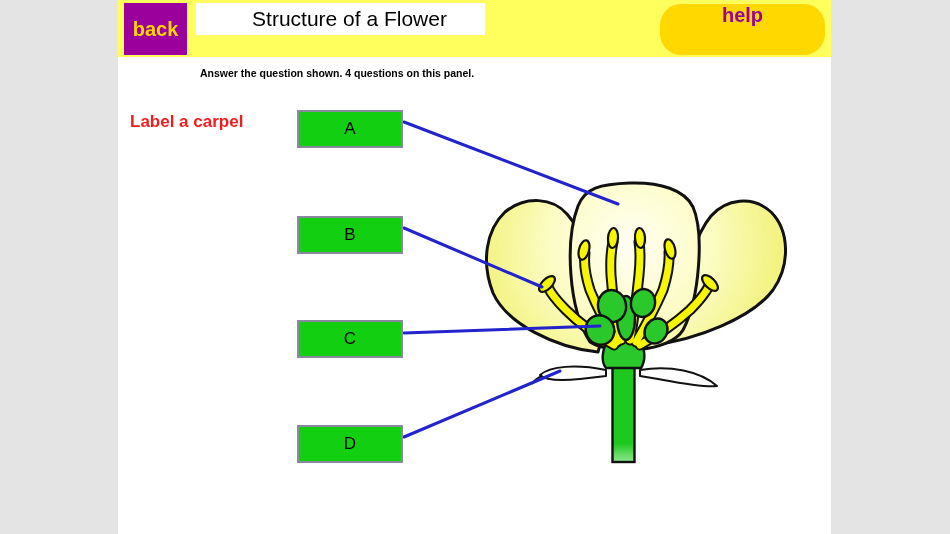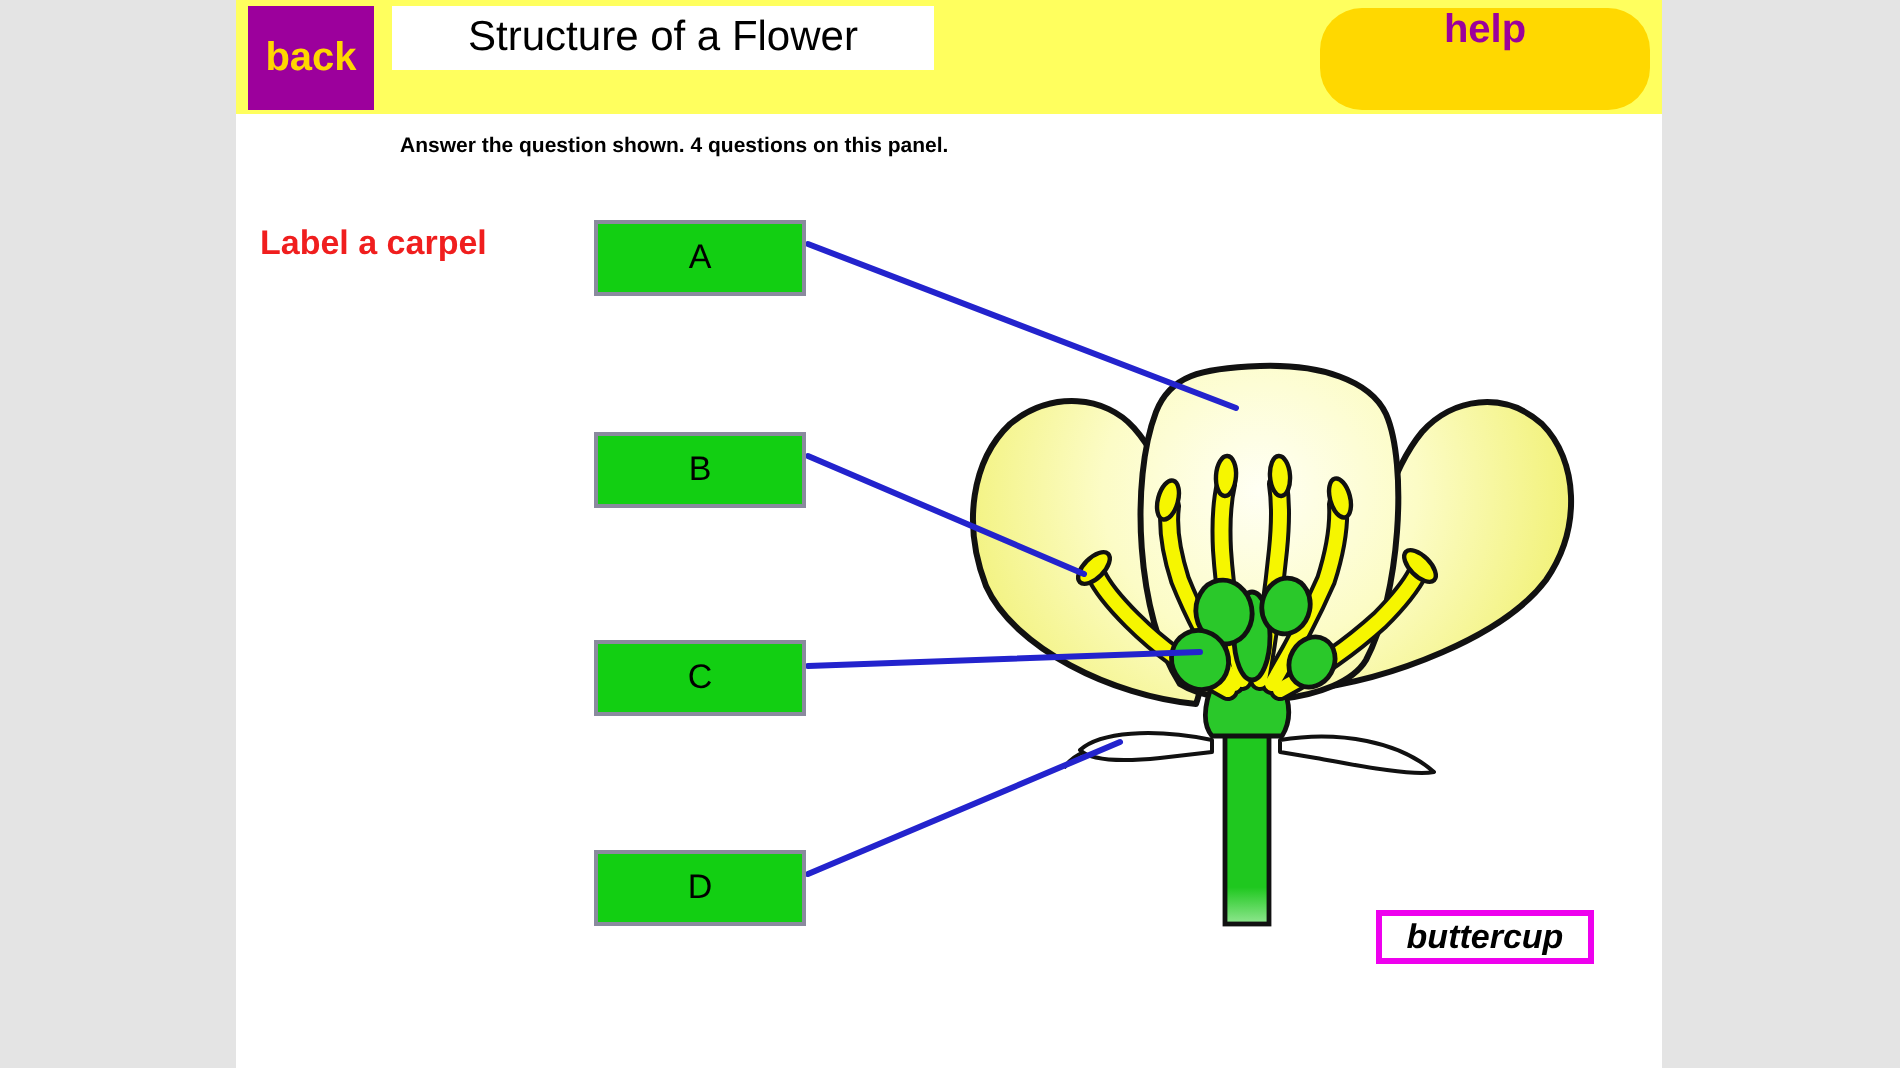--- a/index.html
+++ b/index.html
@@ -23,20 +23,21 @@
     background:#9C009C;color:#FFD700;
     font-size:20px;font-weight:bold;
     display:flex;align-items:center;justify-content:center;
     cursor:pointer;
   }
   .title-box{
     position:absolute;left:196px;top:3px;width:271px;height:32px;
     background:#FFFFFF;color:#000000;
     font-size:21px;line-height:32px;text-align:center;
     white-space:nowrap;
+    padding-left:18px;
   }
   .instruction-box{
     position:absolute;left:196px;top:37px;height:16px;
     background:#FFFFFF;color:#000000;
     font-size:10.5px;font-weight:bold;line-height:16px;
     padding:0 4px;white-space:nowrap;margin-top:28px;
   }
   .help-btn{
     position:absolute;left:660px;top:4px;width:165px;height:51px;
     background:#FFD800;color:#9C009C;
@@ -173,17 +174,14 @@
   <div class="option-box opt-b">
     <span>B</span>
   </div>
   <div class="option-box opt-c">
     <span>C</span>
   </div>
   <div class="option-box opt-d">
     <span>D</span>
   </div>
 
-  <div class="specimen-box">
-    <span>buttercup</span>
-  </div>
 
 </div>
 
 </body></html>

